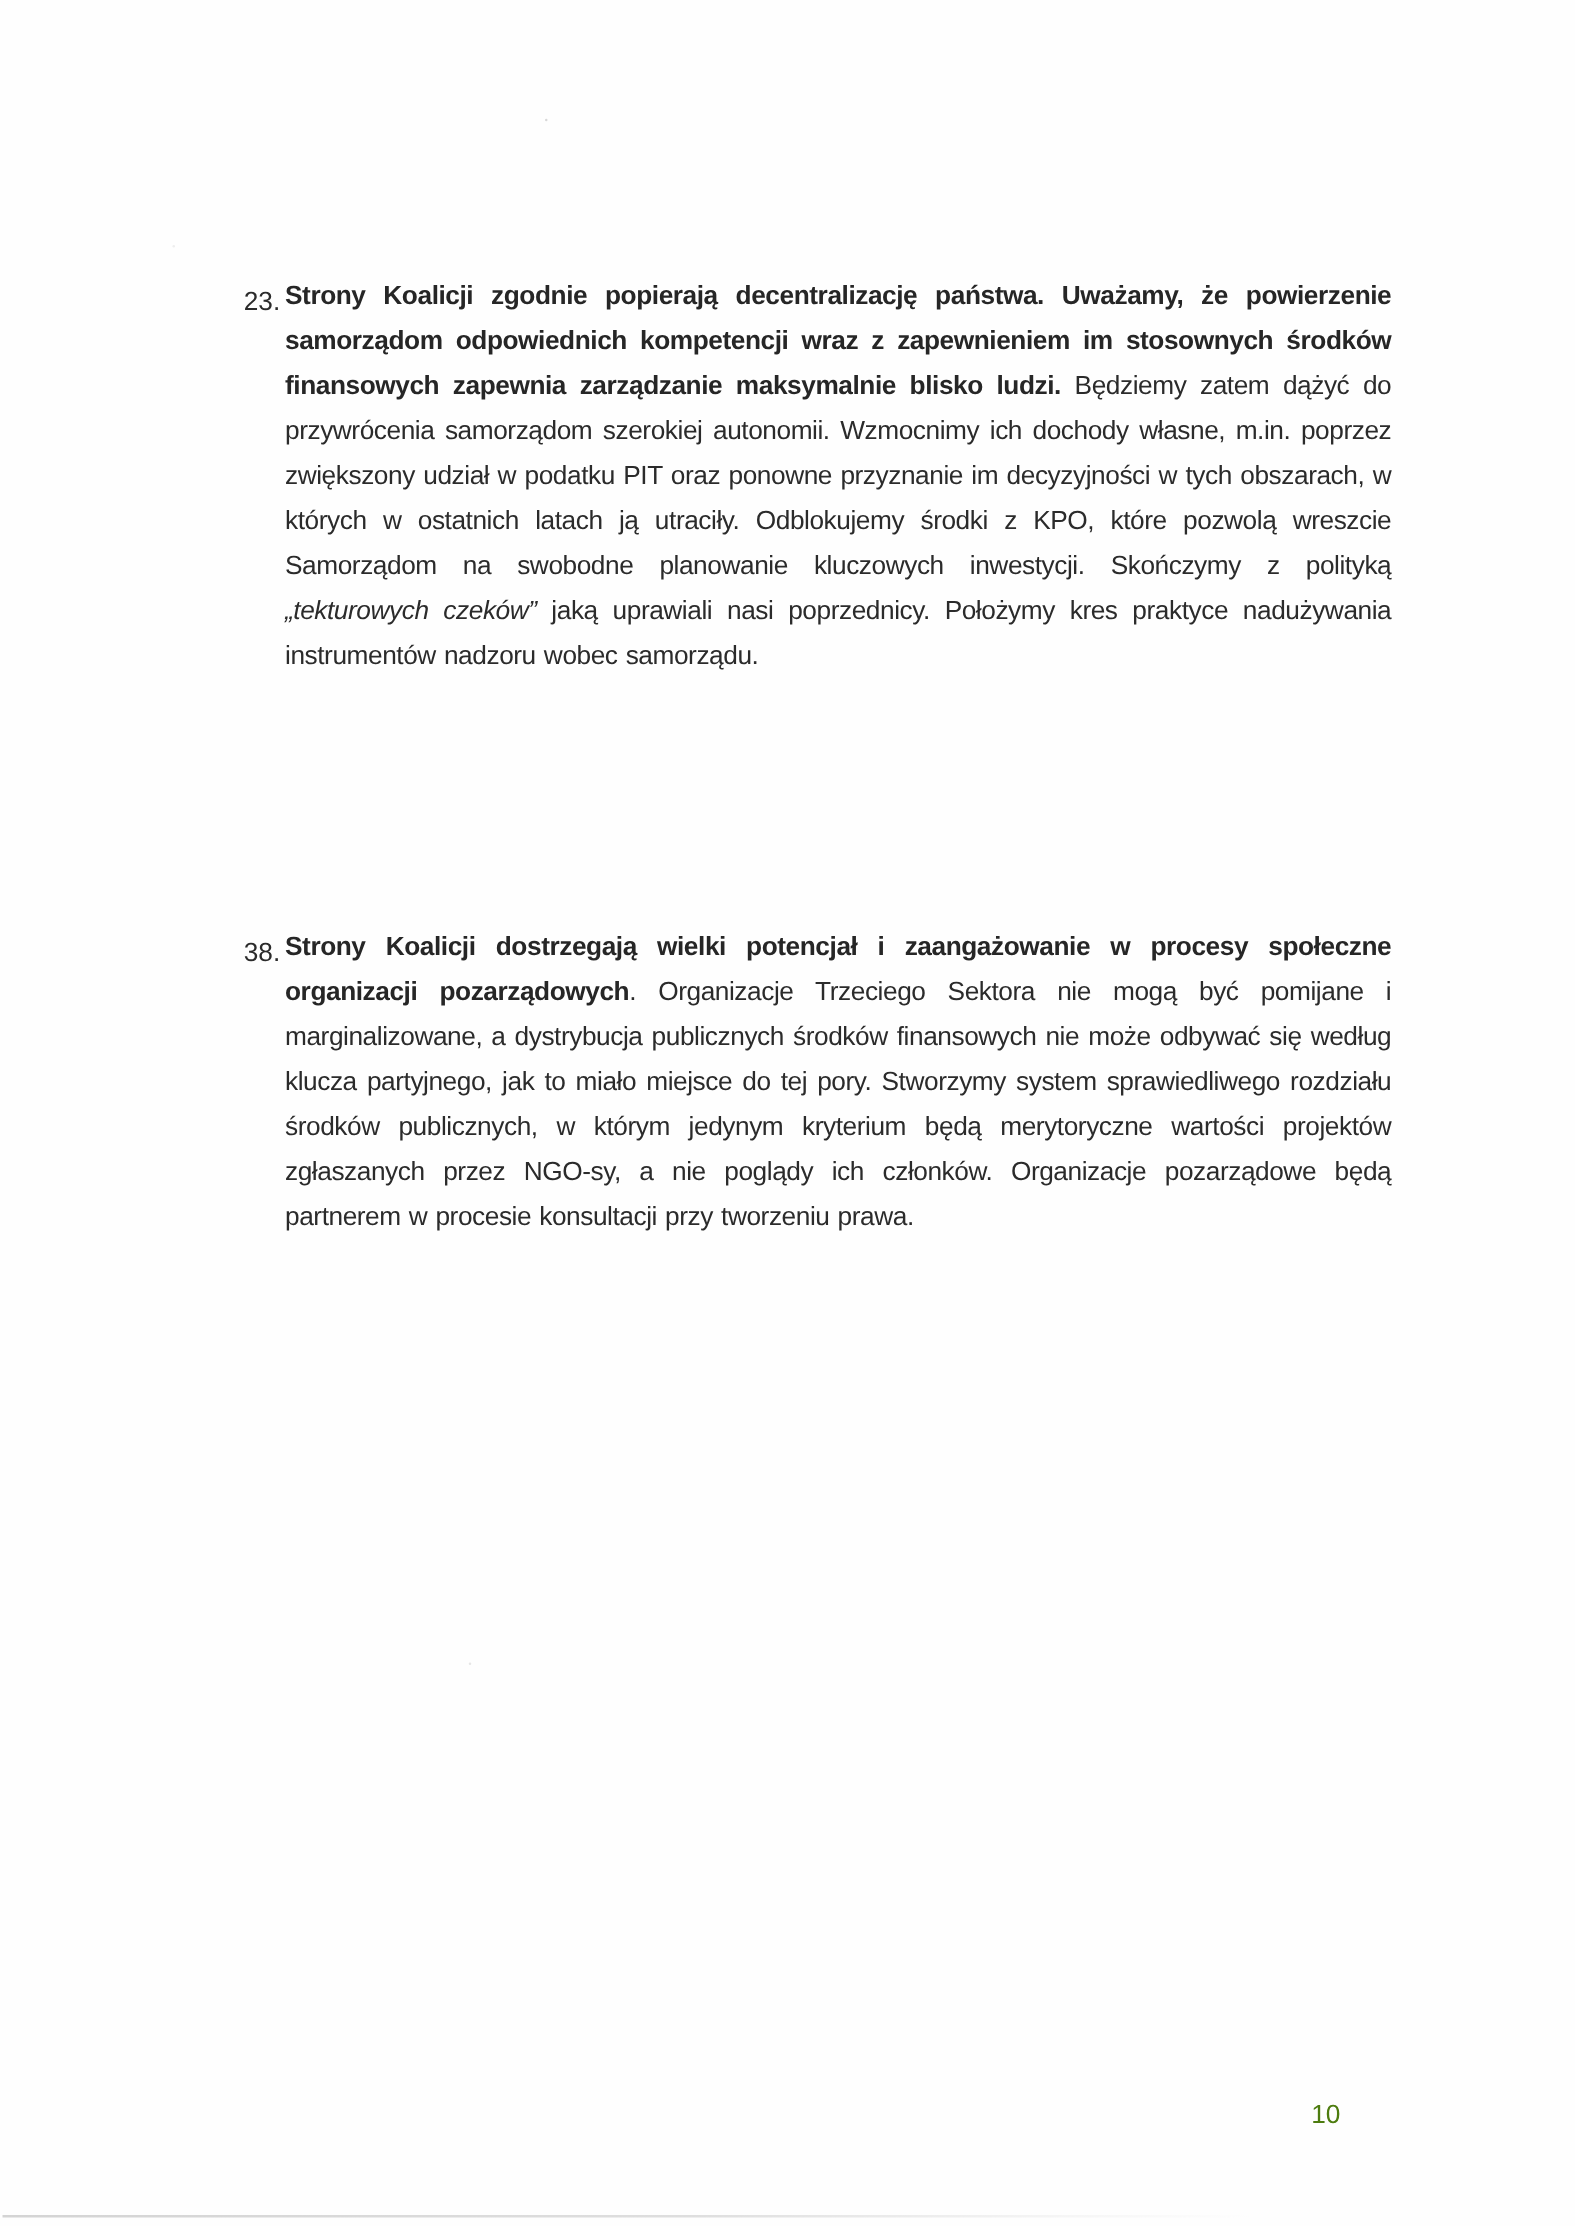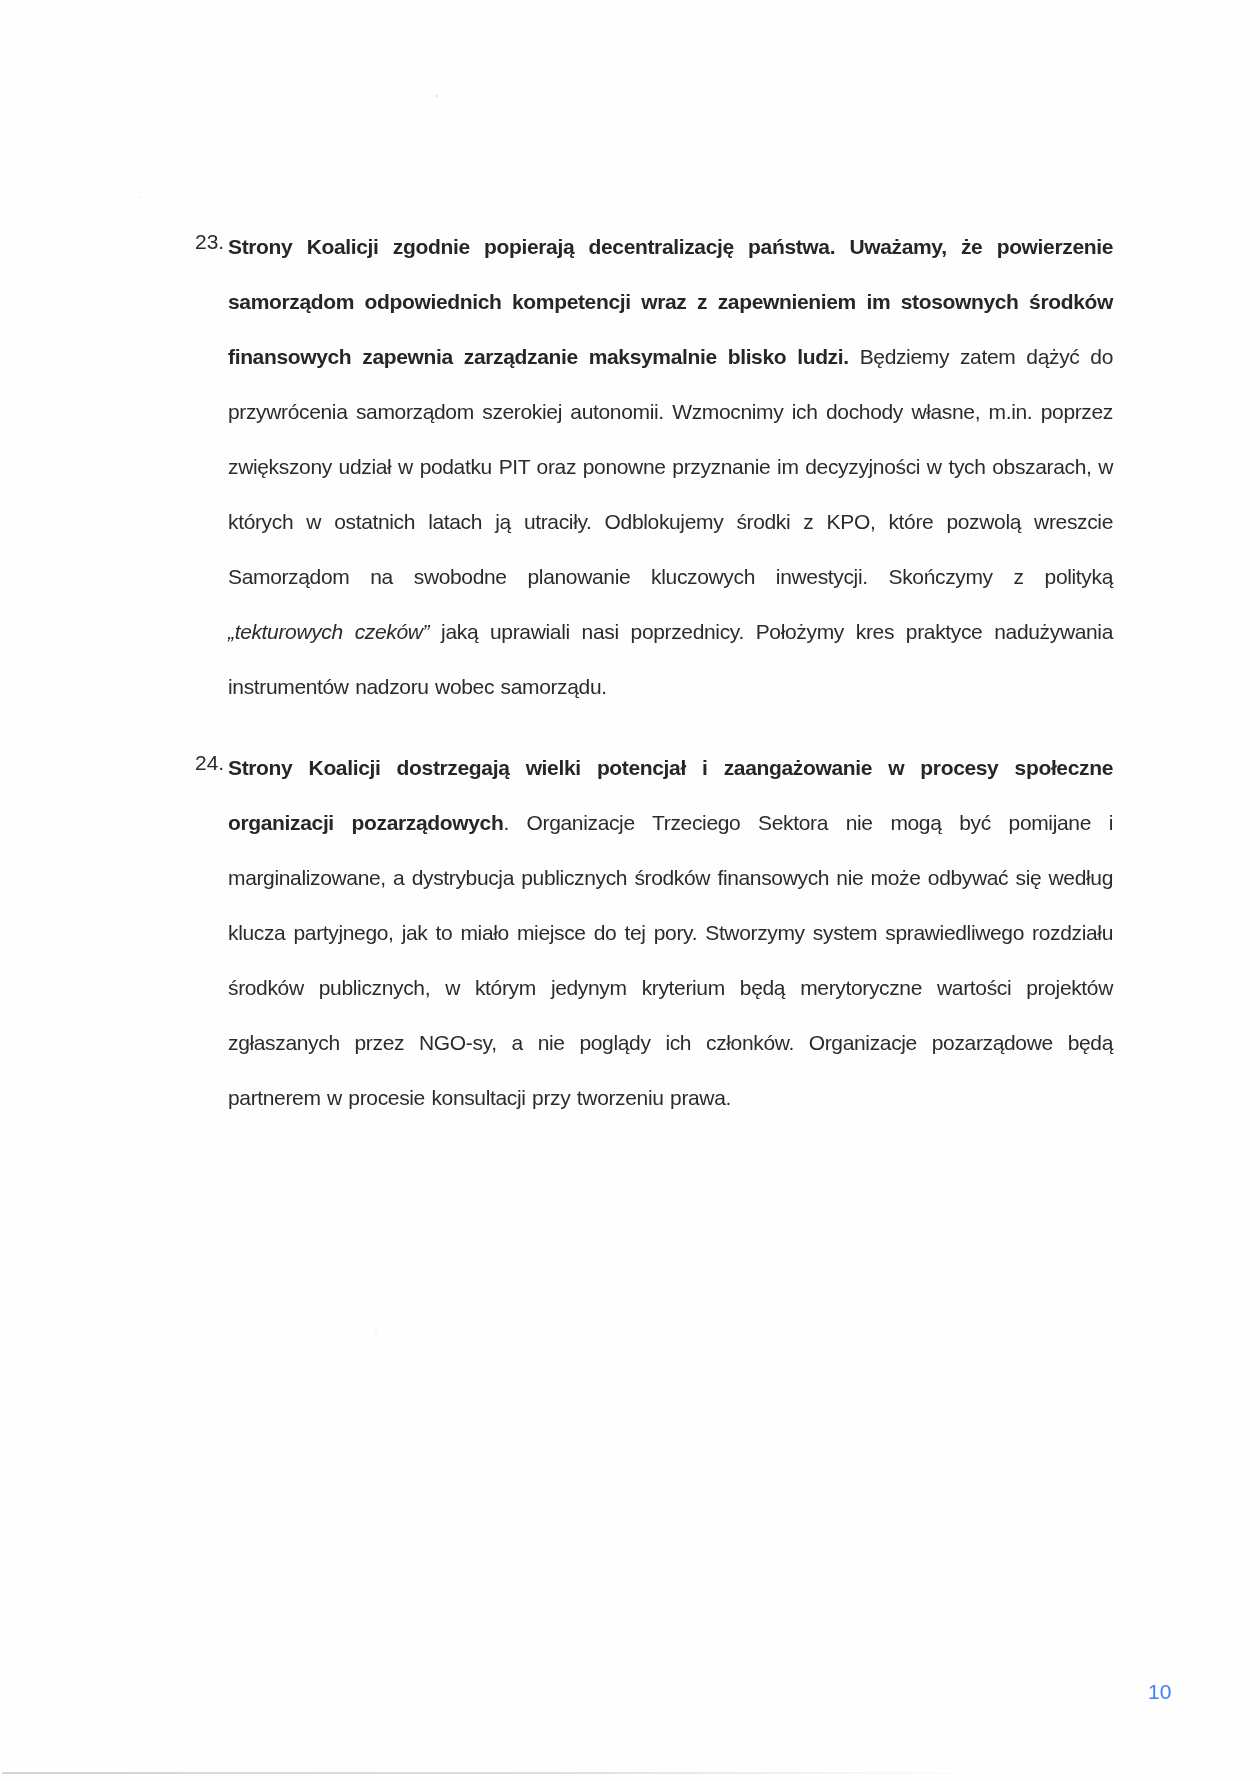--- a/index.html
+++ b/index.html
@@ -31,41 +31,41 @@
       position: absolute;
       left: 0;
       top: 0;
       font-size: 21px;
       line-height: 46px;
       color: #2b2b2b;
     }
     .body {
       margin-left: 33px;
       font-size: 21px;
-      line-height: 55px;
+      line-height: 36px;
       text-align: justify;
       letter-spacing: -0.35px;
       word-spacing: 1px;
     }
     .body b {
       font-weight: bold;
       color: #262626;
     }
     .body i {
       font-style: italic;
     }
     #sec23 { top: 219px; }
     #sec24 { top: 740px; }
     #para-abroad { top: 1132px; }
     .page-number {
       position: absolute;
-      left: 1148px;
+      left: 1049px;
       top: 1680px;
       font-size: 21px;
-      color: #3b82f6;
+      color: #4d7c0f;
     }
     .scan-edge {
       position: absolute;
       left: 2px;
       top: 1771px;
       width: 418px;
       height: 3px;
       background: linear-gradient(to right, #cfcfcf, #d9d9d9 60%, #f2f2f2);
     }
     .scan-edge.b {
@@ -90,21 +90,21 @@
   <span class="dust" style="left:436px;top:95px;"></span>
   <span class="dust" style="left:138px;top:196px;background:#eee;"></span>
   <span class="dust" style="left:375px;top:1330px;background:#e6e6e6;"></span>
 
   <div class="section" id="sec23">
     <span class="num">23.</span>
     <div class="body"><b>Strony Koalicji zgodnie popierają decentralizację państwa. Uważamy, że powierzenie samorządom odpowiednich kompetencji wraz z zapewnieniem im stosownych środków finansowych zapewnia zarządzanie maksymalnie blisko ludzi.</b><span> Będziemy zatem dążyć do przywrócenia samorządom szerokiej autonomii.  Wzmocnimy ich dochody własne, m.in. poprzez zwiększony udział w podatku PIT oraz ponowne przyznanie im decyzyjności w tych obszarach, w których w ostatnich latach ją utraciły. Odblokujemy środki z KPO, które pozwolą wreszcie Samorządom na swobodne planowanie kluczowych inwestycji. Skończymy z polityką </span><i>„tekturowych czeków”</i><span> jaką uprawiali nasi poprzednicy. Położymy kres praktyce nadużywania instrumentów nadzoru wobec samorządu.</span></div>
   </div>
 
   <div class="section" id="sec24">
-    <span class="num">24.</span>
+    <span class="num">38.</span>
     <div class="body"><b>Strony Koalicji dostrzegają wielki potencjał i zaangażowanie w procesy społeczne organizacji pozarządowych</b><span>. Organizacje Trzeciego Sektora nie mogą być pomijane i marginalizowane, a dystrybucja publicznych środków finansowych nie może odbywać się według klucza partyjnego, jak to miało miejsce do tej pory. Stworzymy system sprawiedliwego rozdziału środków publicznych, w którym jedynym kryterium będą merytoryczne wartości projektów zgłaszanych przez NGO-sy, a nie poglądy ich członków. Organizacje pozarządowe będą partnerem w procesie konsultacji przy tworzeniu prawa.</span></div>
   </div>
 
 
   <div class="page-number">10</div>
 
   <div class="scan-edge b"></div>
 </div>
 
 </body></html>

